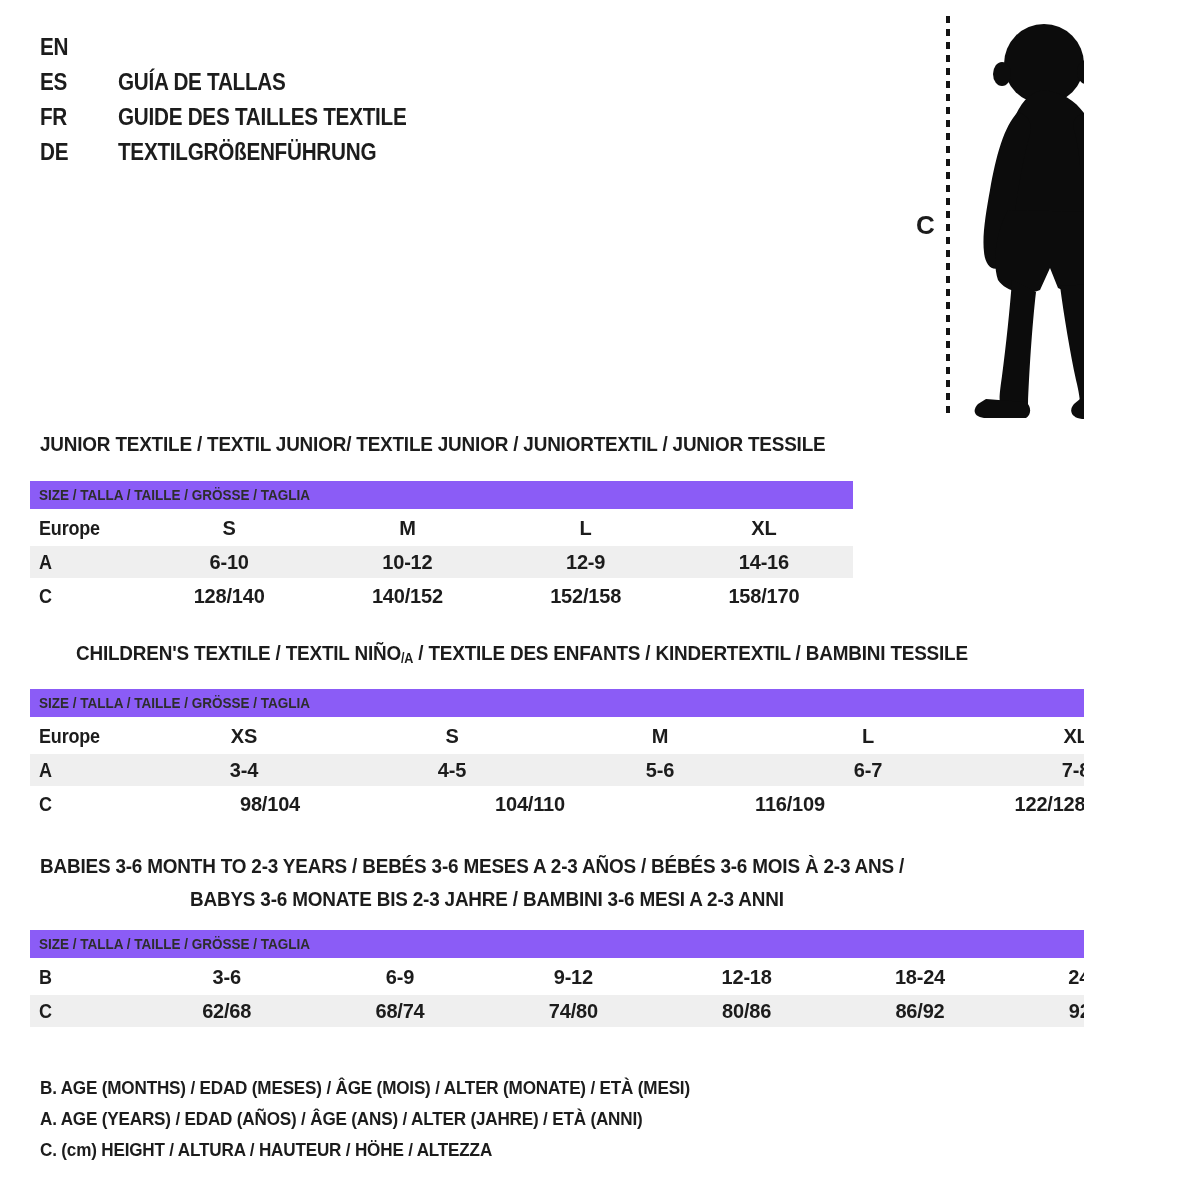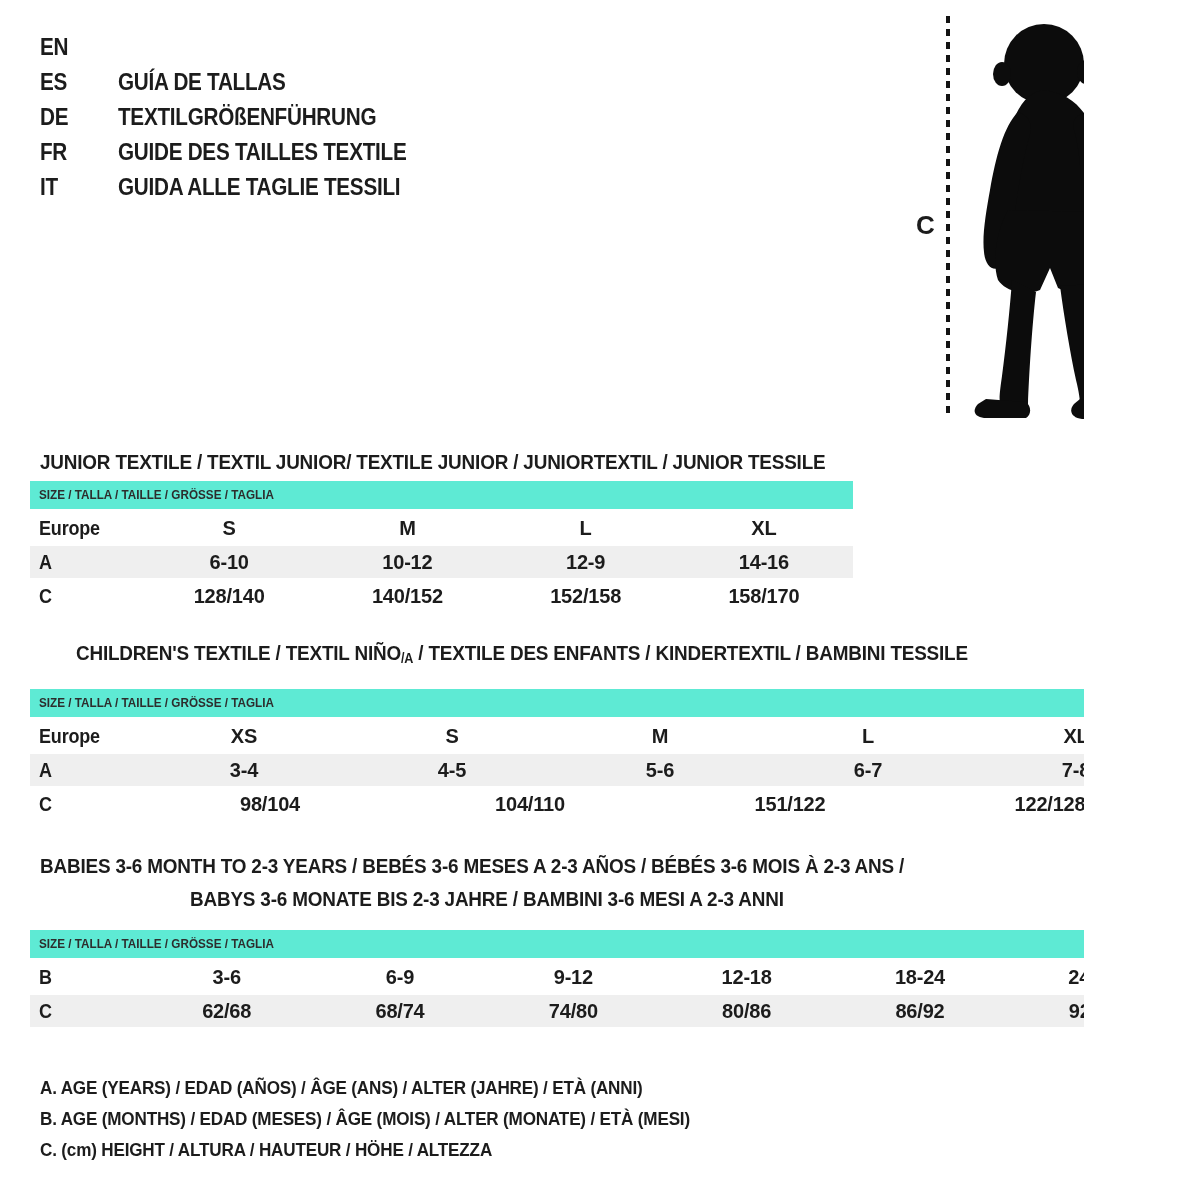--- a/index.html
+++ b/index.html
@@ -19,33 +19,33 @@
   
   .measure-line {
     position:absolute; left:946px; top:16px; width:4px; height:400px;
     background:repeating-linear-gradient(180deg,#131313 0 7px,transparent 7px 13px);
   }
   .measure-label { position:absolute; left:916px; top:210px; font-size:26px; font-weight:700; }
   .silhouette { position:absolute; left:960px; top:14px; width:180px; height:408px; }
 
   
   .section-title { position:absolute; left:40px; font-size:21px; font-weight:700; letter-spacing:-0.2px; white-space:nowrap; }
-  #junior-title   { top:450px; }
+  #junior-title   { top:432px; }
   #children-title { top:641px;margin-left:36px; }
   #babies-title   { top:849px; line-height:33px;text-align:center; }
   .title-sub { font-size:14px; position:relative; top:3px; }
 
   
   .size-table { position:absolute; left:30px; }
   #junior-table   { top:481px; width:823px; }
   #children-table { top:689px; width:1150px; }
   #babies-table   { top:930px; width:1150px; }
   .size-bar {
-    height:28px; line-height:28px; background:#5eead4; padding-left:9px;
-    font-size:13px; font-weight:700; color:#2d2d2d; margin-bottom:3px; box-sizing:border-box;
+    height:28px; line-height:28px; background:#8b5cf6; padding-left:9px;
+    font-size:15px; font-weight:700; color:#2d2d2d; margin-bottom:3px; box-sizing:border-box;
   }
   .trow { display:flex; height:32px; line-height:32px; margin-bottom:2px; font-size:20px; font-weight:700; letter-spacing:-0.2px; }
   .trow.alt { background:#efefef; }
   .cell-label { width:110px; padding-left:9px; box-sizing:border-box; text-align:left; }
   .cell-val { flex:1; text-align:center; }
 
   
   .legend { position:absolute; left:40px; top:1072px; }
   .legend-line { font-size:19px; font-weight:700; line-height:31px; letter-spacing:-0.2px; white-space:nowrap; }
 </style>
@@ -56,30 +56,26 @@
 
   <div class="lang-list">
     <div class="lang-row">
       <span class="lang-code"><span class="sx">EN</span></span>
     </div>
     <div class="lang-row">
       <span class="lang-code"><span class="sx">ES</span></span>
       <span class="lang-label"><span class="sx">GUÍA DE TALLAS</span></span>
     </div>
     <div class="lang-row">
-      <span class="lang-code"><span class="sx">DE</span></span>
-      <span class="lang-label"><span class="sx">TEXTILGRÖßENFÜHRUNG</span></span>
-    </div>
-    <div class="lang-row">
       <span class="lang-code"><span class="sx">FR</span></span>
       <span class="lang-label"><span class="sx">GUIDE DES TAILLES TEXTILE</span></span>
     </div>
     <div class="lang-row">
-      <span class="lang-code"><span class="sx">IT</span></span>
-      <span class="lang-label"><span class="sx">GUIDA ALLE TAGLIE TESSILI</span></span>
+      <span class="lang-code"><span class="sx">DE</span></span>
+      <span class="lang-label"><span class="sx">TEXTILGRÖßENFÜHRUNG</span></span>
     </div>
   </div>
 
   <div class="measure-line"></div>
   <div class="measure-label">C</div>
   <svg class="silhouette" viewBox="0 0 180 408" aria-hidden="true">
     <g fill="#0c0c0c">
       <circle cx="84" cy="50" r="40"></circle>
       <ellipse cx="42" cy="60" rx="9" ry="12"></ellipse>
       <ellipse cx="126" cy="58" rx="9" ry="12"></ellipse>
@@ -144,21 +140,21 @@
       <div class="cell-val">3-4</div>
       <div class="cell-val">4-5</div>
       <div class="cell-val">5-6</div>
       <div class="cell-val">6-7</div>
       <div class="cell-val">7-8</div>
     </div>
     <div class="trow">
       <div class="cell-label"><span class="sx">C</span></div>
       <div class="cell-val">98/104</div>
       <div class="cell-val">104/110</div>
-      <div class="cell-val">151/122</div>
+      <div class="cell-val">116/109</div>
       <div class="cell-val">122/128</div>
     </div>
   </div>
 
   <div class="section-title" id="babies-title">
     <div><span class="sx">BABIES 3-6 MONTH TO 2-3 YEARS / BEBÉS 3-6 MESES A 2-3 AÑOS / BÉBÉS 3-6 MOIS À 2-3 ANS /</span></div>
     <div><span class="sx">BABYS 3-6 MONATE BIS 2-3 JAHRE / BAMBINI 3-6 MESI A 2-3 ANNI</span></div>
   </div>
   <div class="size-table" id="babies-table">
     <div class="size-bar">
@@ -178,18 +174,18 @@
       <div class="cell-val">62/68</div>
       <div class="cell-val">68/74</div>
       <div class="cell-val">74/80</div>
       <div class="cell-val">80/86</div>
       <div class="cell-val">86/92</div>
       <div class="cell-val">92/98</div>
     </div>
   </div>
 
   <div class="legend">
+    <div class="legend-line"><span class="sx">B. AGE (MONTHS) / EDAD (MESES) / ÂGE (MOIS) / ALTER (MONATE) / ETÀ (MESI)</span></div>
     <div class="legend-line"><span class="sx">A. AGE (YEARS) / EDAD (AÑOS) / ÂGE (ANS) / ALTER (JAHRE) / ETÀ (ANNI)</span></div>
-    <div class="legend-line"><span class="sx">B. AGE (MONTHS) / EDAD (MESES) / ÂGE (MOIS) / ALTER (MONATE) / ETÀ (MESI)</span></div>
     <div class="legend-line"><span class="sx">C. (cm) HEIGHT / ALTURA / HAUTEUR / HÖHE / ALTEZZA</span></div>
   </div>
 
 </div>
 
 </body></html>

